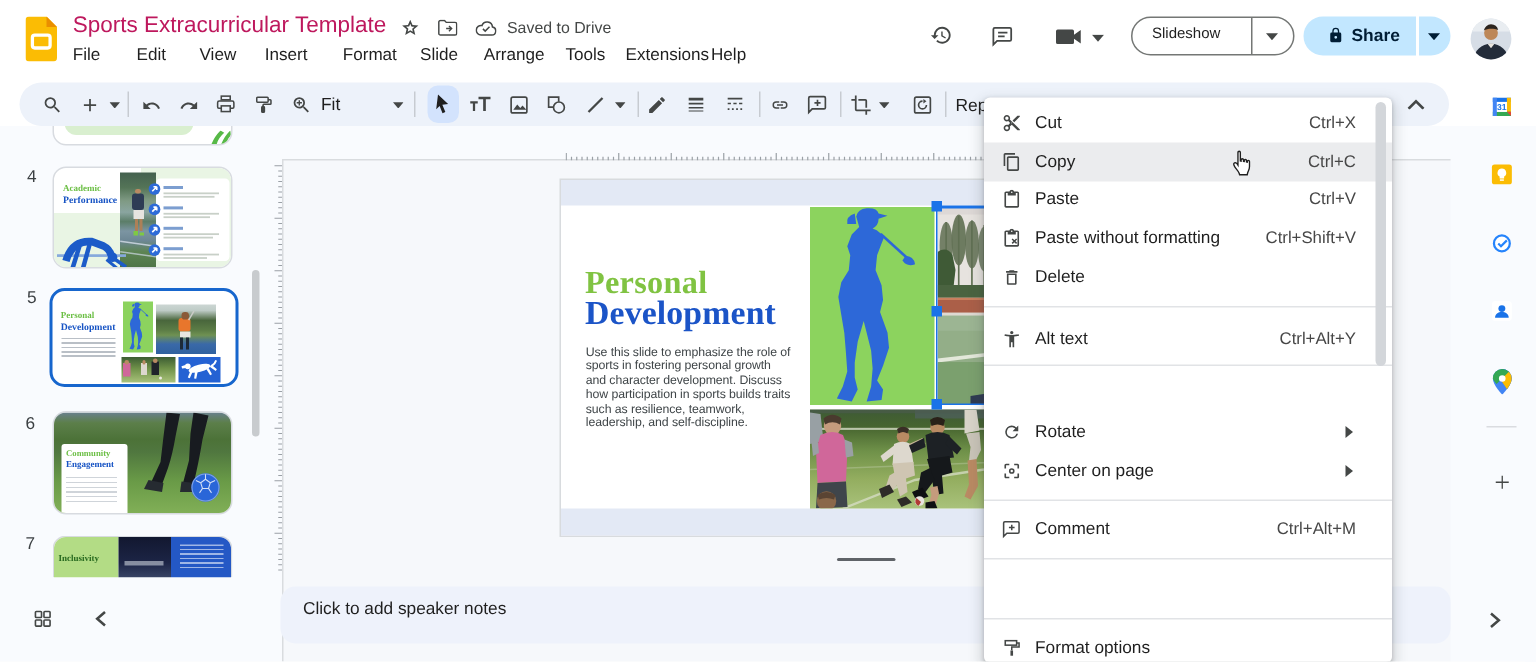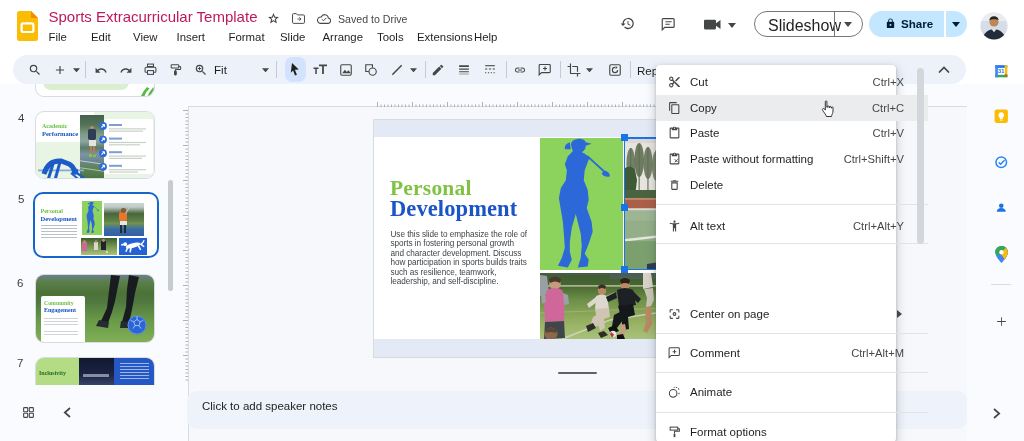--- a/index.html
+++ b/index.html
@@ -70,21 +70,21 @@
     <path d="M7 7.5h10M7 11.5h7" stroke-width="1.8"></path>
   </svg>
   <svg class="abs" style="left:704px;top:18.5px;" width="18" height="11" viewBox="0 0 24 14" fill="#444746">
     <path d="M1.5 0.5 h13 a1.5 1.5 0 0 1 1.5 1.5 v3.2 L22 1 v12 l-6-4.2 V12 a1.5 1.5 0 0 1-1.5 1.5 h-13 A1.5 1.5 0 0 1 0 12 V2 A1.5 1.5 0 0 1 1.5 0.5 Z"></path>
   </svg>
   <svg class="abs" style="left:728px;top:22.5px;" width="8" height="5" viewBox="0 0 10 6" fill="#444746">
       <path d="M0 0 L5 6 L10 0 Z"></path>
     </svg>
 
   <div class="abs" style="left:754px;top:11px;width:109px;height:26px;border:1px solid #747775;border-radius:13px;background:#fff;"></div>
-  <div class="abs" style="left:768px;top:17px;font-size:16px;color:#1f1f1f;">Slideshow</div>
+  <div class="abs" style="left:768px;top:17px;font-size:10px;color:#1f1f1f;">Slideshow</div>
   <div class="abs" style="left:834px;top:12px;width:1px;height:24px;background:#747775;"></div>
   <svg class="abs" style="left:844px;top:21.5px;" width="8" height="5" viewBox="0 0 10 6" fill="#444746">
       <path d="M0 0 L5 6 L10 0 Z"></path>
     </svg>
 
   <div class="abs" style="left:869px;top:11px;width:75px;height:26px;background:#c2e7ff;border-radius:13px 0 0 13px;"></div>
   <div class="abs" style="left:946px;top:11px;width:21px;height:26px;background:#c2e7ff;border-radius:0 13px 13px 0;"></div>
   <svg class="abs" style="left:885px;top:17px;" width="11" height="13" viewBox="0 0 24 24" fill="#001d35">
     <path d="M18 8h-1V6A5 5 0 0 0 7 6v2H6a2 2 0 0 0-2 2v10a2 2 0 0 0 2 2h12a2 2 0 0 0 2-2V10a2 2 0 0 0-2-2zm-6 9a2 2 0 1 1 0-4 2 2 0 0 1 0 4zm3.1-9H8.9V6a3.1 3.1 0 0 1 6.2 0v2z"></path>
   </svg>
@@ -578,21 +578,21 @@
     <circle cx="10" cy="10" r="3.5" fill="#fff"></circle>
   </svg>
   <div class="abs" style="left:991px;top:284px;width:20px;height:1px;background:#dadce0;"></div>
 
   <svg class="abs" style="left:995px;top:314.5px;" width="13" height="13" viewBox="0 0 24 24" fill="#444746">
       <path d="M11.2 4h1.6v7.2H20v1.6h-7.2V20h-1.6v-7.2H4v-1.6h7.2z"></path>
     </svg>
 </div>
 
 <style>
-  #ctxmenu { position:absolute; left:656px; top:64.5px; width:240px; height:377px;
+  #ctxmenu { position:absolute; left:656px; top:64.5px; width:272px; height:377px;
     background:#fff; border-radius:4px; box-shadow:0 1px 3px rgba(60,64,67,.3),0 4px 8px 3px rgba(60,64,67,.15); }
   .mrow { position:absolute; left:0; width:272px; height:25.5px; }
   .mico { position:absolute; left:12px; top:50%; transform:translateY(-50%); }
   .mtxt { position:absolute; left:34px; font-size:11.5px; color:#1f1f1f; top:50%; transform:translateY(-50%); white-space:nowrap; }
   .msc  { position:absolute; right:24px; font-size:11.2px; color:#474747; top:50%; transform:translateY(-50%); white-space:nowrap; }
   .msep { position:absolute; left:0; width:272px; height:1px; background:#e1e3e6; }
   .marr { position:absolute; right:26px; top:50%; transform:translateY(-50%); width:0; height:0;
     border-left:5px solid #444746; border-top:4px solid transparent; border-bottom:4px solid transparent; }
 </style>
 <div id="ctxmenu">
@@ -634,44 +634,44 @@
   </div>
   <div class="msep" style="top:139px;"></div>
   <div class="mrow" style="top:149px;">
     <svg class="mico" width="13" height="13" viewBox="0 0 24 24" fill="#444746">
         <path d="M20.5 6c-2.61.7-5.67 1-8.5 1s-5.89-.3-8.5-1L3 8c1.86.5 4 .83 6 1v13h2v-6h2v6h2V9c2-.17 4.14-.5 6-1l-.5-2zM12 6c1.1 0 2-.9 2-2s-.9-2-2-2-2 .9-2 2 .9 2 2 2z"></path>
       </svg>
     <span class="mtxt">Alt text</span>
       <span class="msc">Ctrl+Alt+Y</span>
   </div>
   <div class="msep" style="top:178.6px;"></div>
+  <div class="mrow" style="top:211.1px;">
+    <svg class="mico" width="13" height="13" viewBox="0 0 24 24" fill="#444746">
+        <path d="M17.65 6.35A7.96 7.96 0 0 0 12 4a8 8 0 1 0 7.73 10h-2.08A6 6 0 1 1 12 6c1.66 0 3.14.69 4.22 1.78L13 11h7V4l-2.35 2.35z"></path>
+      </svg>
+    <span class="mtxt">Rotate</span>
+      <span class="marr"></span>
+  </div>
   <div class="mrow" style="top:236.6px;">
     <svg class="mico" width="13" height="13" viewBox="0 0 24 24" fill="#444746">
         <path d="M5 15H3v4c0 1.1.9 2 2 2h4v-2H5v-4zM5 5h4V3H5c-1.1 0-2 .9-2 2v4h2V5zm14-2h-4v2h4v4h2V5c0-1.1-.9-2-2-2zm0 16h-4v2h4c1.1 0 2-.9 2-2v-4h-2v4zM12 8.5a3.5 3.5 0 1 0 0 7 3.5 3.5 0 0 0 0-7zm0 5a1.5 1.5 0 1 1 0-3 1.5 1.5 0 0 1 0 3z"></path>
       </svg>
     <span class="mtxt">Center on page</span>
       <span class="marr"></span>
   </div>
   <div class="msep" style="top:268.6px;"></div>
   <div class="mrow" style="top:275.6px;">
     <svg class="mico" width="13" height="13" viewBox="0 0 24 24" fill="none" stroke="#444746" stroke-width="1.9">
         <path d="M21 15a1.5 1.5 0 0 1-1.5 1.5H6l-4 4V4A1.5 1.5 0 0 1 3.5 2.5h16A1.5 1.5 0 0 1 21 4z"></path>
         <path d="M12 6 v7 M8.5 9.5 h7"></path>
       </svg>
     <span class="mtxt">Comment</span>
       <span class="msc">Ctrl+Alt+M</span>
   </div>
   <div class="msep" style="top:307.6px;"></div>
-  <div class="mrow" style="top:314.6px;">
-    <svg class="mico" width="13" height="13" viewBox="0 0 24 24" fill="none" stroke="#444746" stroke-width="1.9">
-        <circle cx="9.5" cy="14.5" r="7"></circle>
-        <path d="M14.5 3.2 a7 7 0 0 1 6.3 6.3 M20.6 13.5 a7 7 0 0 1-2.5 4.6 M10.5 3.9 a7 7 0 0 1 1.5-.7" stroke-dasharray="2.6 2.4"></path>
-      </svg>
-    <span class="mtxt">Animate</span>
-  </div>
   <div class="msep" style="top:347px;"></div>
   <div class="mrow" style="top:354.5px;">
     <svg class="mico" width="13" height="13" viewBox="0 0 24 24" fill="none" stroke="#444746" stroke-width="1.9">
         <rect x="4" y="3" width="14" height="5.5"></rect>
         <path d="M18 5.8 h3 v5 H12 v4"></path>
         <rect x="10.4" y="15" width="3.2" height="6.5" fill="#444746" stroke="none"></rect>
       </svg>
     <span class="mtxt">Format options</span>
   </div>
 

